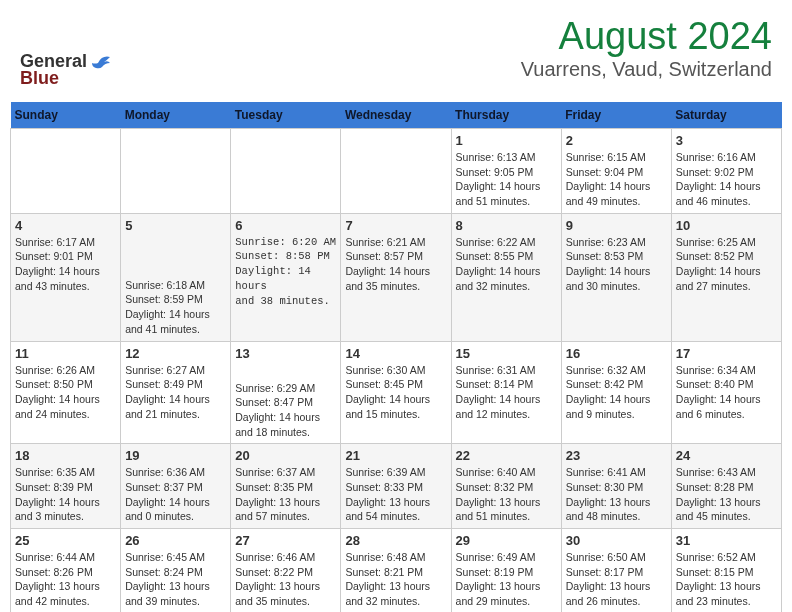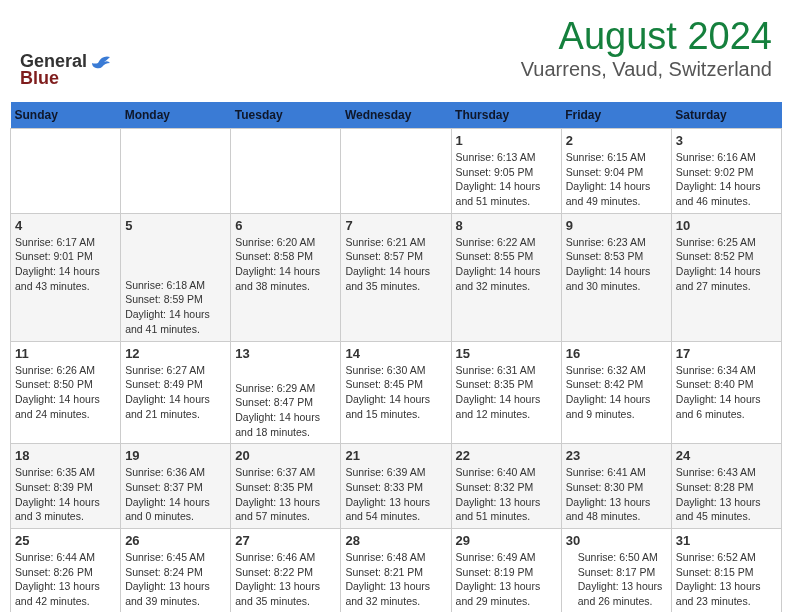--- a/index.html
+++ b/index.html
@@ -148,21 +148,21 @@
         </td>
         <td>
           <span class="day-number">5</span>
           <div class="day-info" style="white-space: pre-line; margin-top: 45px;">Sunrise: 6:18 AM
 Sunset: 8:59 PM
 Daylight: 14 hours
 and 41 minutes.</div>
         </td>
         <td>
           <span class="day-number">6</span>
-          <div class="day-info" style="white-space: pre-line;">Sunrise: 6:20 AM
+          <div class="day-info" style="white-space: pre-line; font-family: Liberation Mono, monospace;">Sunrise: 6:20 AM
 Sunset: 8:58 PM
 Daylight: 14 hours
 and 38 minutes.</div>
         </td>
         <td>
           <span class="day-number">7</span>
           <div class="day-info" style="white-space: pre-line;">Sunrise: 6:21 AM
 Sunset: 8:57 PM
 Daylight: 14 hours
 and 35 minutes.</div>
@@ -214,21 +214,21 @@
         <td>
           <span class="day-number">14</span>
           <div class="day-info" style="white-space: pre-line;">Sunrise: 6:30 AM
 Sunset: 8:45 PM
 Daylight: 14 hours
 and 15 minutes.</div>
         </td>
         <td>
           <span class="day-number">15</span>
           <div class="day-info" style="white-space: pre-line;">Sunrise: 6:31 AM
-Sunset: 8:35 PM
+Sunset: 8:14 PM
 Daylight: 14 hours
 and 12 minutes.</div>
         </td>
         <td>
           <span class="day-number">16</span>
           <div class="day-info" style="white-space: pre-line;">Sunrise: 6:32 AM
 Sunset: 8:42 PM
 Daylight: 14 hours
 and 9 minutes.</div>
         </td>
@@ -322,21 +322,21 @@
         </td>
         <td>
           <span class="day-number">29</span>
           <div class="day-info" style="white-space: pre-line;">Sunrise: 6:49 AM
 Sunset: 8:19 PM
 Daylight: 13 hours
 and 29 minutes.</div>
         </td>
         <td>
           <span class="day-number">30</span>
-          <div class="day-info" style="white-space: pre-line; margin-left: 12px;">Sunrise: 6:50 AM
+          <div class="day-info" style="white-space: pre-line;">Sunrise: 6:50 AM
 Sunset: 8:17 PM
 Daylight: 13 hours
 and 26 minutes.</div>
         </td>
         <td>
           <span class="day-number">31</span>
           <div class="day-info" style="white-space: pre-line;">Sunrise: 6:52 AM
 Sunset: 8:15 PM
 Daylight: 13 hours
 and 23 minutes.</div>

